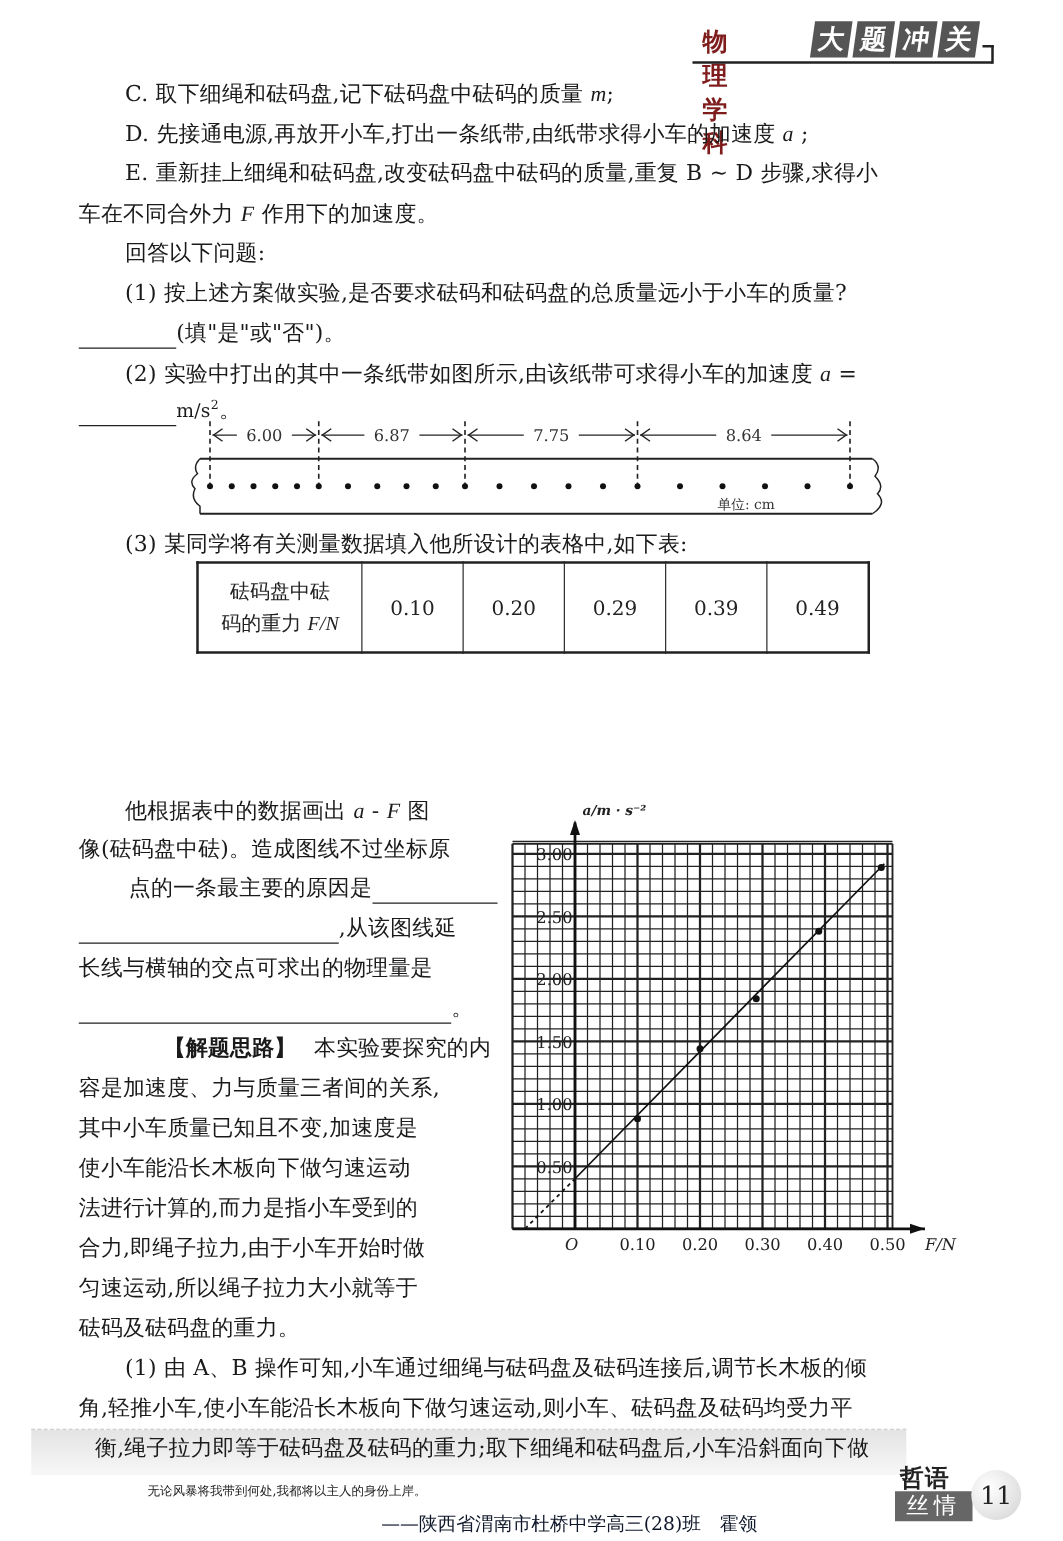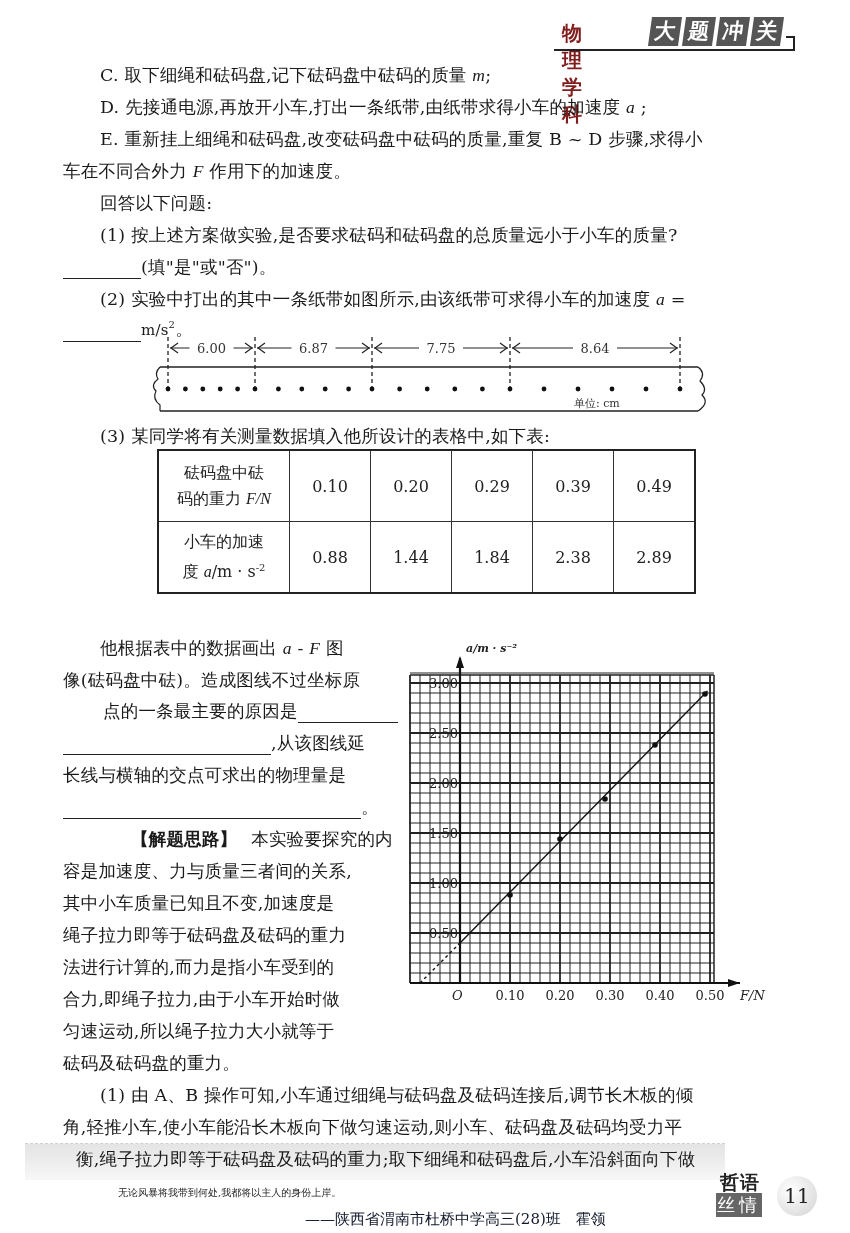--- a/index.html
+++ b/index.html
@@ -38,21 +38,21 @@
 
   
   #chart { left: 400px; top: 640px; width: 380px; height: 380px; }
 
   
   #footer-band { left: 25px; top: 1143px; width: 700px; height: 36px;
     background: linear-gradient(to bottom, #e4e4e4, #f7f7f7); border-top: 1.5px dashed #cfcfcf; }
   #footer-quote { left: 118px; top: 1152px; font-size: 10px; color: #222; }
   #footer-source { left: 305px; top: 1181px; font-size: 15px; color: #0f172a; }
   #badge-top { left: 720px; top: 1143px; font-size: 19px; font-weight: bold; color: #222; font-family: "DejaVu Sans", sans-serif; letter-spacing: 1px; }
-  #badge-bot { left: 716px; top: 1167px; width: 46px; height: 24px; background: #666; color: #fff; font-size: 18px; text-align: center; line-height: 24px; font-family: "DejaVu Sans", sans-serif; letter-spacing: 4px; }
+  #badge-bot { left: 716px; top: 1167px; width: 62px; height: 24px; background: #666; color: #fff; font-size: 18px; text-align: center; line-height: 24px; font-family: "DejaVu Sans", sans-serif; letter-spacing: 4px; }
   #page-num { left: 777px; top: 1150px; width: 40px; height: 40px; border-radius: 50%;
     background: radial-gradient(circle at 35% 35%, #ffffff, #e0e0e0 70%, #c8c8c8);
     font-size: 20px; text-align: center; line-height: 40px; color: #222; font-family: "DejaVu Serif", serif; }
 </style>
 </head>
 <body>
 
 <div class="abs">
   <div class="abs" id="hdr-subject">物理学科</div>
   <div class="hdr-box" style="left:650px">大</div>
@@ -152,31 +152,20 @@
   <tr class="r1">
     <td class="hd">
       <div>砝码盘中砝</div>
       <div><span>码的重力 </span><span class="it">F/N</span></div>
     </td>
     <td class="v">0.10</td>
     <td class="v">0.20</td>
     <td class="v">0.29</td>
     <td class="v">0.39</td>
     <td class="v">0.49</td>
-  </tr>
-  <tr class="r2">
-    <td class="hd">
-      <div>小车的加速</div>
-      <div><span>度 </span><span class="it">a</span><span>/m · s</span><sup style="font-size:10px">-2</sup></div>
-    </td>
-    <td class="v">0.88</td>
-    <td class="v">1.44</td>
-    <td class="v">1.84</td>
-    <td class="v">2.38</td>
-    <td class="v">2.89</td>
   </tr>
 </tbody>
   </table>
 
 <div class="abs txt" style="left:100px; top:636px;">
   <span>他根据表中的数据画出 </span><span class="it">a</span><span> - </span><span class="it">F</span><span> 图</span>
 </div>
 <div class="abs txt" style="left:63px; top:668px;">像(砝码盘中砝)。造成图线不过坐标原</div>
 <div class="abs txt" style="left:63px; top:699px;margin-left:40px;">
   <span>点的一条最主要的原因是</span><span class="blank" style="width:100px"></span>
@@ -290,21 +279,21 @@
   <text id="ylabel" x="66" y="12" font-size="11" font-style="italic" font-weight="bold" fill="#222">a/m · s⁻²</text>
   <text id="xlabel" x="340" y="360" font-size="13" font-style="italic" fill="#222">F/N</text>
   <text id="olabel" x="52" y="360" font-size="13" font-style="italic" fill="#222">O</text>
 </svg>
 
 <div class="abs txt" style="left:103px; top:827px;margin-left:28px;">
   <span style="font-weight:bold">【解题思路】</span><span style="margin-left:14px">本实验要探究的内</span>
 </div>
 <div class="abs txt" style="left:63px; top:859px;">容是加速度、力与质量三者间的关系,</div>
 <div class="abs txt" style="left:63px; top:891px;">其中小车质量已知且不变,加速度是</div>
-<div class="abs txt" style="left:63px; top:923px;">绳子拉力即等于砝码盘及砝码的重力</div>
+<div class="abs txt" style="left:63px; top:923px;">使小车能沿长木板向下做匀速运动</div>
 <div class="abs txt" style="left:63px; top:955px;">法进行计算的,而力是指小车受到的</div>
 <div class="abs txt" style="left:63px; top:987px;">合力,即绳子拉力,由于小车开始时做</div>
 <div class="abs txt" style="left:63px; top:1019px;">匀速运动,所以绳子拉力大小就等于</div>
 <div class="abs txt" style="left:63px; top:1051px;">砝码及砝码盘的重力。</div>
 <div class="abs txt" style="left:100px; top:1083px;">(1) 由 A、B 操作可知,小车通过细绳与砝码盘及砝码连接后,调节长木板的倾</div>
 <div class="abs txt" style="left:63px; top:1115px;">角,轻推小车,使小车能沿长木板向下做匀速运动,则小车、砝码盘及砝码均受力平</div>
 <div class="abs txt" style="left:76px; top:1147px; z-index:2;">衡,绳子拉力即等于砝码盘及砝码的重力;取下细绳和砝码盘后,小车沿斜面向下做</div>
 
 <div class="abs" id="footer-band"></div>
 <div class="abs" id="footer-quote" style="top:1186px;">无论风暴将我带到何处,我都将以主人的身份上岸。</div>

